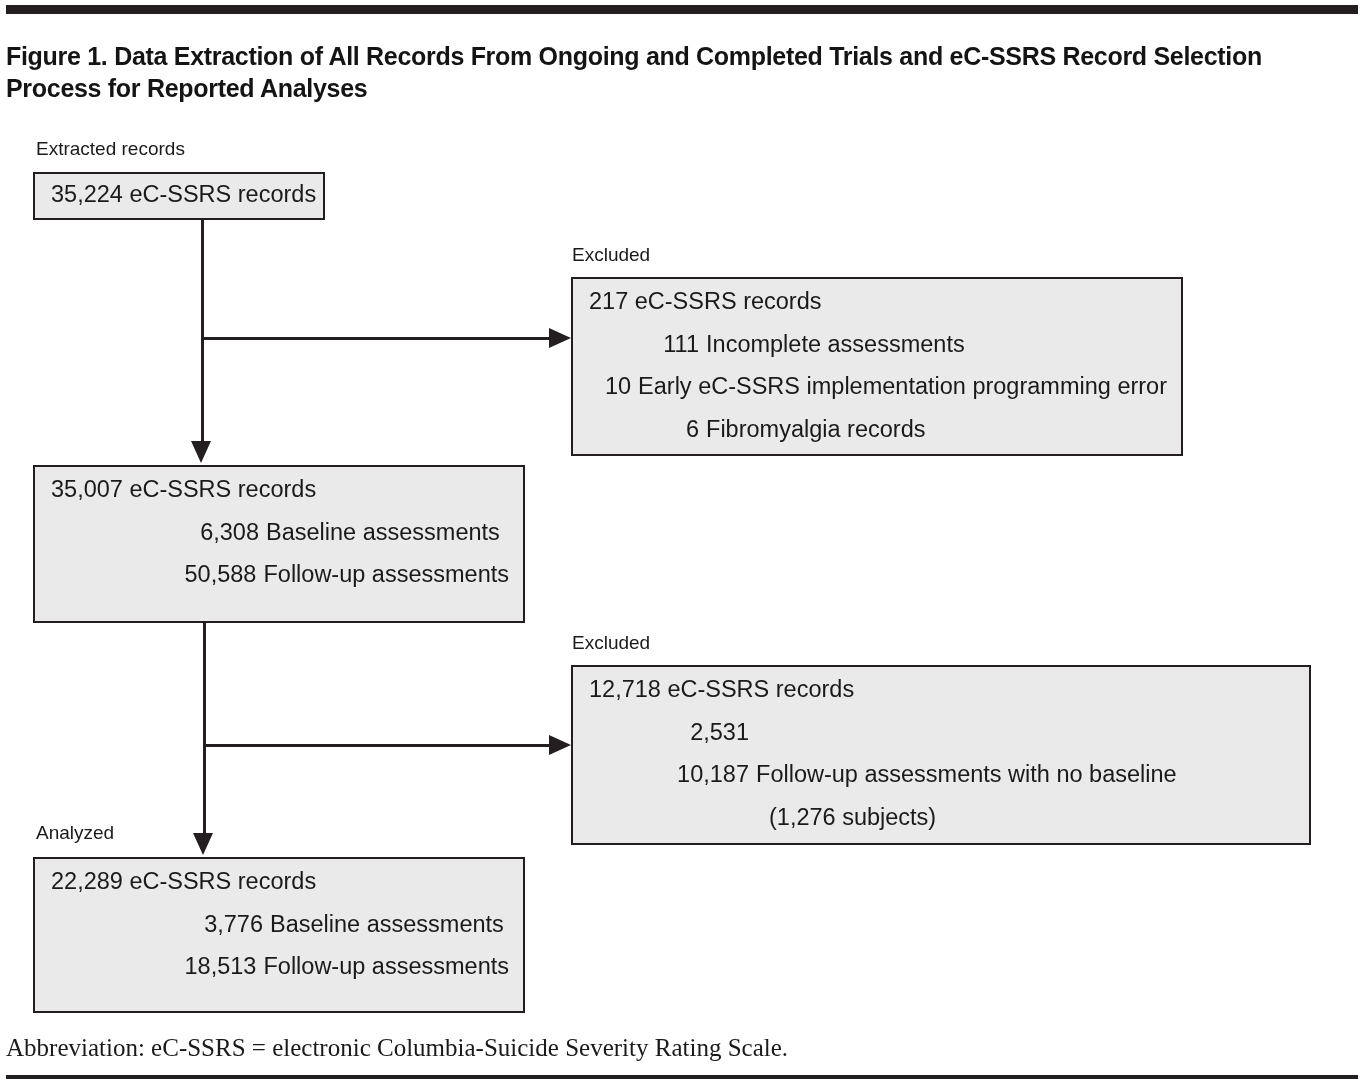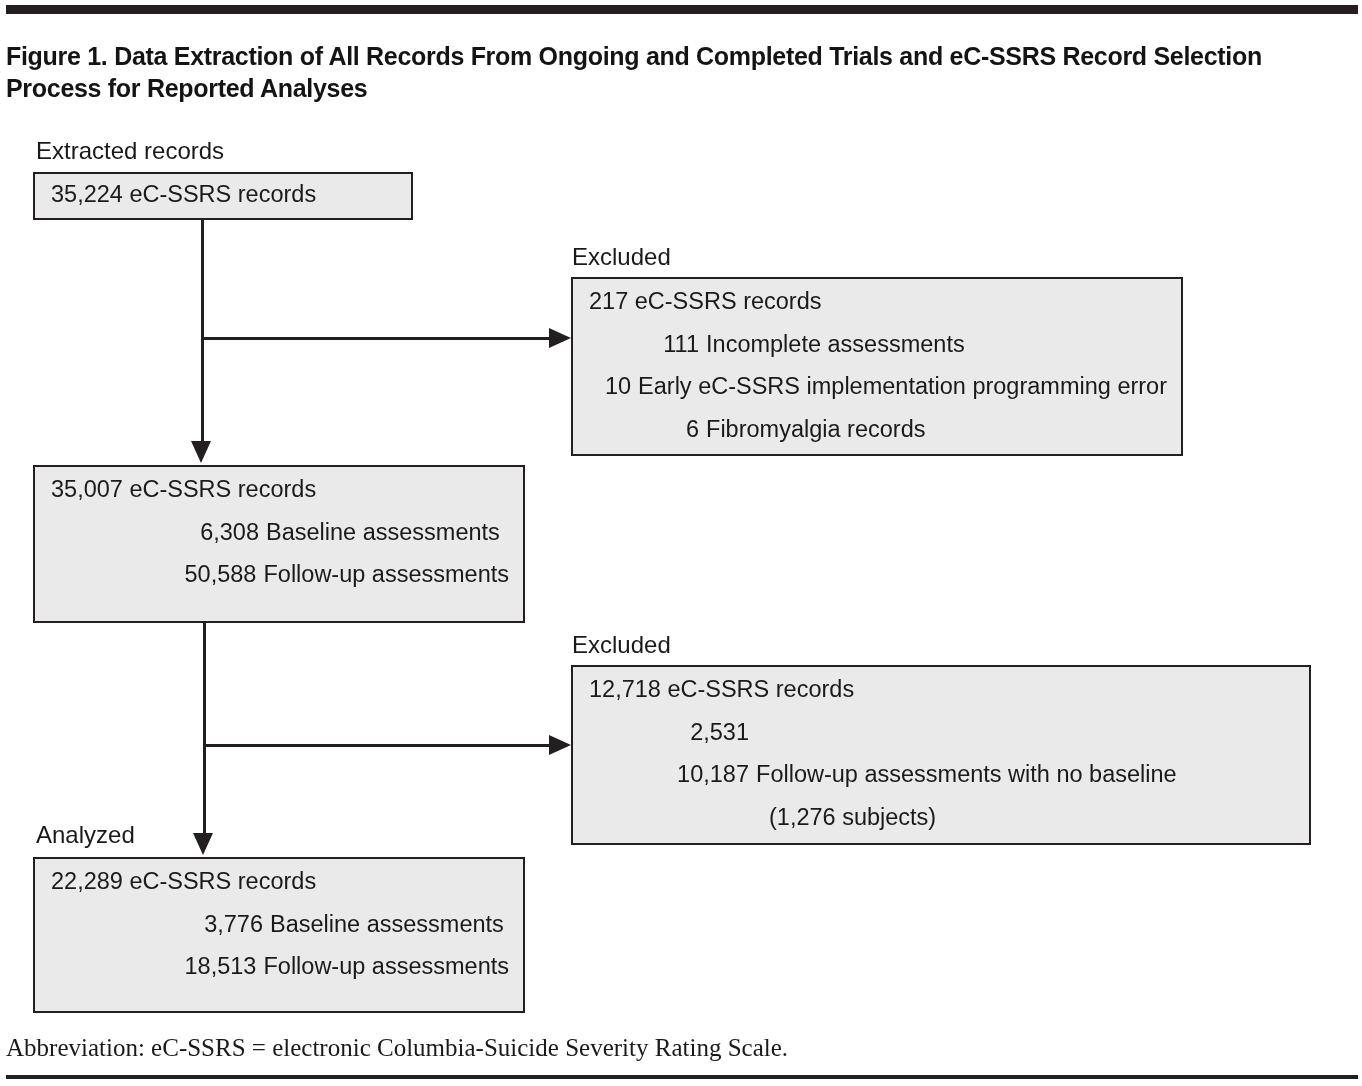--- a/index.html
+++ b/index.html
@@ -45,38 +45,38 @@
     font-weight: bold;
     line-height: 1.27;
     letter-spacing: -0.3px;
     color: #141414;
     margin-top: 19px;
   }
 
   
   .caption {
     position: absolute;
-    font-size: 24px;
+    font-size: 19px;
     line-height: 1;
     color: #1a1a1a;
     white-space: nowrap;
   }
   #cap-extracted { left: 36px; top: 139px; }
   #cap-excluded-1 { left: 572px; top: 245px; }
   #cap-excluded-2 { left: 572px; top: 633px; }
   #cap-analyzed  { left: 36px; top: 823px; }
 
   
   .box {
     position: absolute;
     background: #eaeaea;
     border: 2.5px solid #231f20;
     box-sizing: border-box;
   }
-  #box-extracted { left: 33px;  top: 172px; width: 380px; height: 48px; padding-left: 40px; }
+  #box-extracted { left: 33px;  top: 172px; width: 292px; height: 48px; padding-left: 40px; }
   #box-step2     { left: 33px;  top: 465px; width: 492px; height: 158px; }
   #box-excl-1    { left: 571px; top: 277px; width: 612px; height: 179px; }
   #box-excl-2    { left: 571px; top: 665px; width: 740px; height: 180px; }
   #box-analyzed  { left: 33px;  top: 857px; width: 492px; height: 156px; }
 
   .box-lines {
     position: absolute;
     left: 0; top: 0;
     width: 100%;
     padding: 11px 14px 0 16px;

